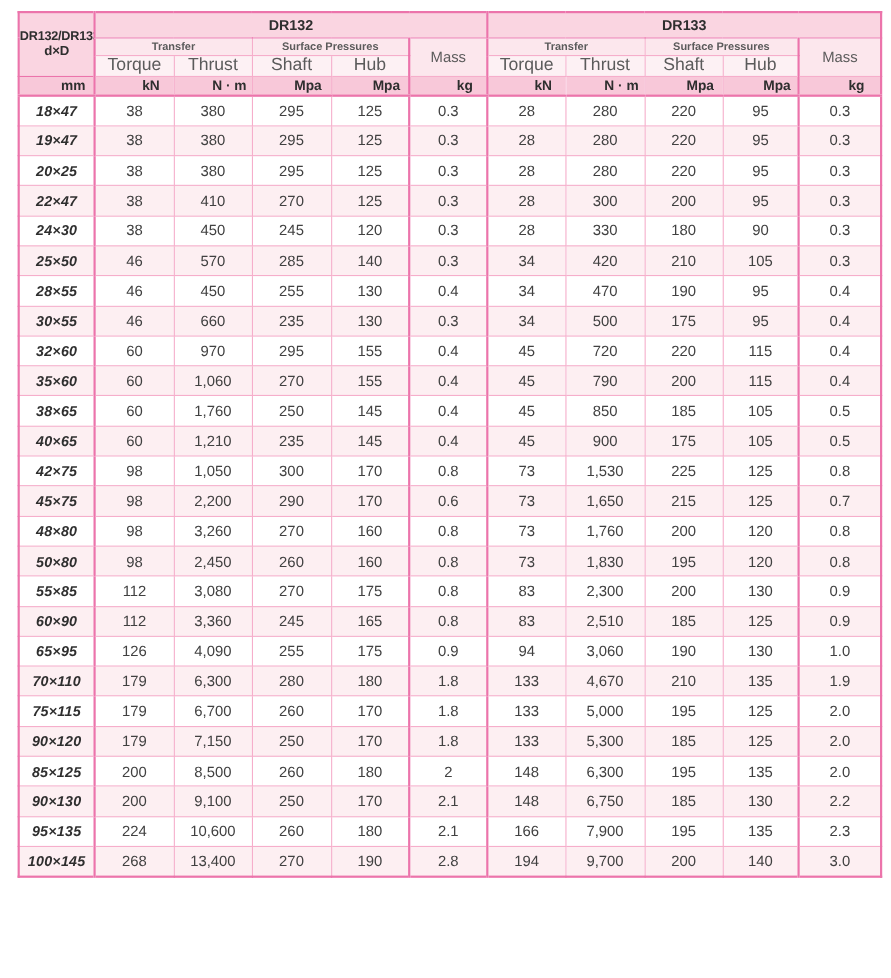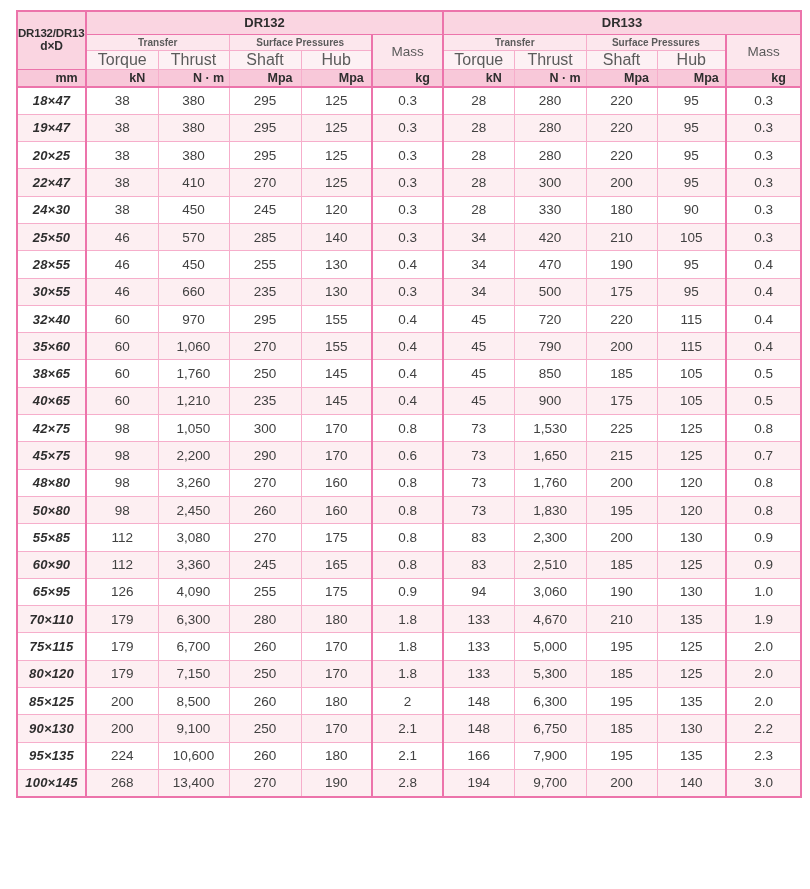--- a/index.html
+++ b/index.html
@@ -184,21 +184,21 @@
           <td>235</td>
           <td>130</td>
           <td class="bl-thick">0.3</td>
           <td class="bl-thick">34</td>
           <td>500</td>
           <td>175</td>
           <td>95</td>
           <td class="bl-thick">0.4</td>
         </tr>
         <tr>
-          <td class="size">32×40</td>
+          <td class="size">32×60</td>
           <td class="bl-thick">60</td>
           <td>970</td>
           <td>295</td>
           <td>155</td>
           <td class="bl-thick">0.4</td>
           <td class="bl-thick">45</td>
           <td>720</td>
           <td>220</td>
           <td>115</td>
           <td class="bl-thick">0.4</td>
@@ -353,21 +353,21 @@
           <td>260</td>
           <td>170</td>
           <td class="bl-thick">1.8</td>
           <td class="bl-thick">133</td>
           <td>5,000</td>
           <td>195</td>
           <td>125</td>
           <td class="bl-thick">2.0</td>
         </tr>
         <tr class="alt">
-          <td class="size">80×120</td>
+          <td class="size">90×120</td>
           <td class="bl-thick">179</td>
           <td>7,150</td>
           <td>250</td>
           <td>170</td>
           <td class="bl-thick">1.8</td>
           <td class="bl-thick">133</td>
           <td>5,300</td>
           <td>185</td>
           <td>125</td>
           <td class="bl-thick">2.0</td>

